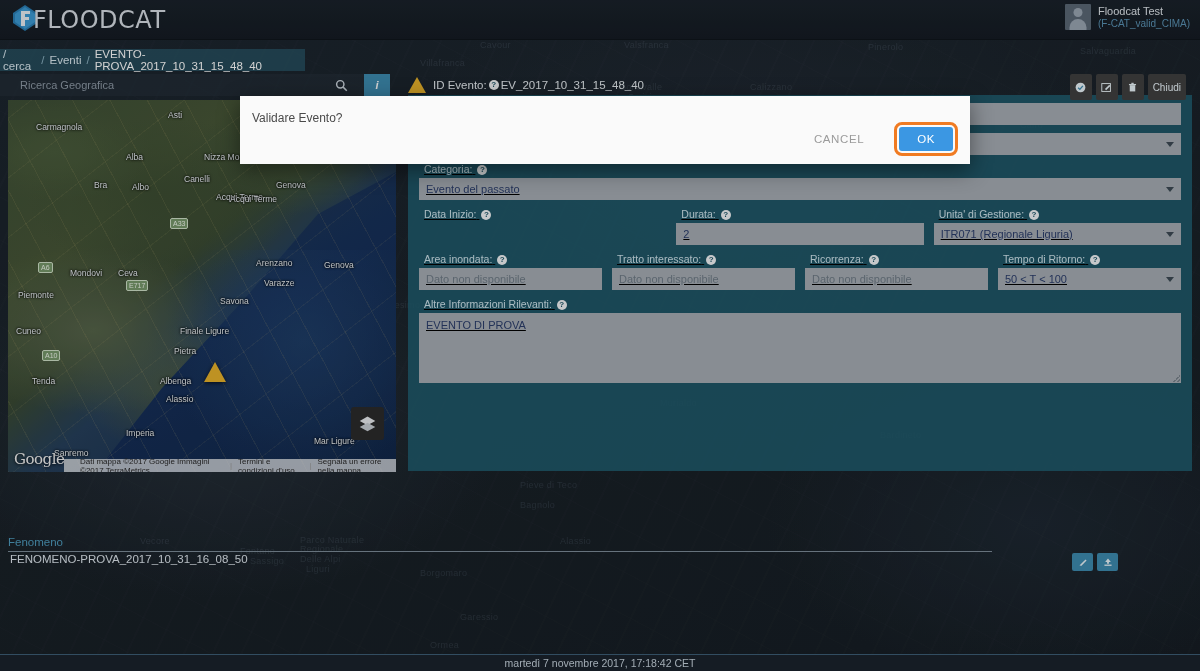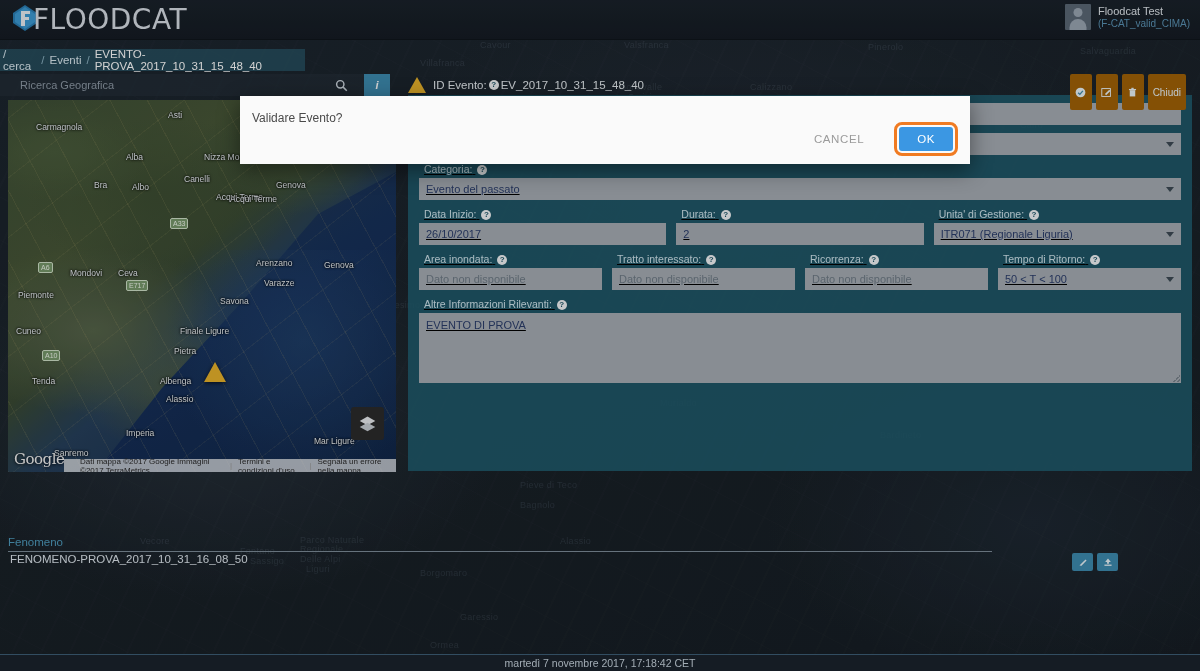--- a/index.html
+++ b/index.html
@@ -50,21 +50,21 @@
     border-bottom: 1px solid #0f151b;
     z-index: 30;
   }
   .logo {
     position: absolute; left: 12px; top: 5px;
     display: flex; align-items: center; gap: 1px;
     height: 30px;
   }
   .logo-mark { width: 26px; height: 28px; }
   .logo-text {
-    font-size: 28px; letter-spacing: .5px;
+    font-size: 24px; letter-spacing: .5px;
     color: #d7dde4;
     font-family: "DejaVu Sans", sans-serif;
     font-weight: 400;
     line-height: 28px;
     margin-left: -6px;
   }
   .user-box {
     position: absolute; right: 10px; top: 4px;
     display: flex; align-items: center; gap: 7px;
   }
@@ -247,22 +247,22 @@
     text-align: center;
     font-weight: bold;
     vertical-align: 1px;
     margin: 0 2px;
   }
   .id-actions {
     position: absolute; right: 6px; top: 2px;
     display: flex; gap: 4px;
   }
   .act-btn {
-    height: 36px; min-width: 22px;
-    background: #a16207;
+    height: 26px; min-width: 22px;
+    background: #404040;
     border-radius: 2px;
     color: #e9f3f8;
     font-size: 10px;
     display: flex; align-items: center; justify-content: center;
     padding: 0 5px;
   }
 
   .field-label {
     font-size: 10.5px;
     color: #cfe4ec;
@@ -575,21 +575,20 @@
         <div class="ctrl select">Evento del passato</div>
       </div>
     </div>
 
     <div class="row">
       <div class="col">
         <div class="field-label">
           <span>Data Inizio:</span>
           <span class="help-dot">?</span>
         </div>
-        <div class="ctrl">26/10/2017</div>
       </div>
       <div class="col">
         <div class="field-label">
           <span>Durata:</span>
           <span class="help-dot">?</span>
         </div>
         <div class="ctrl">2</div>
       </div>
       <div class="col">
         <div class="field-label">

